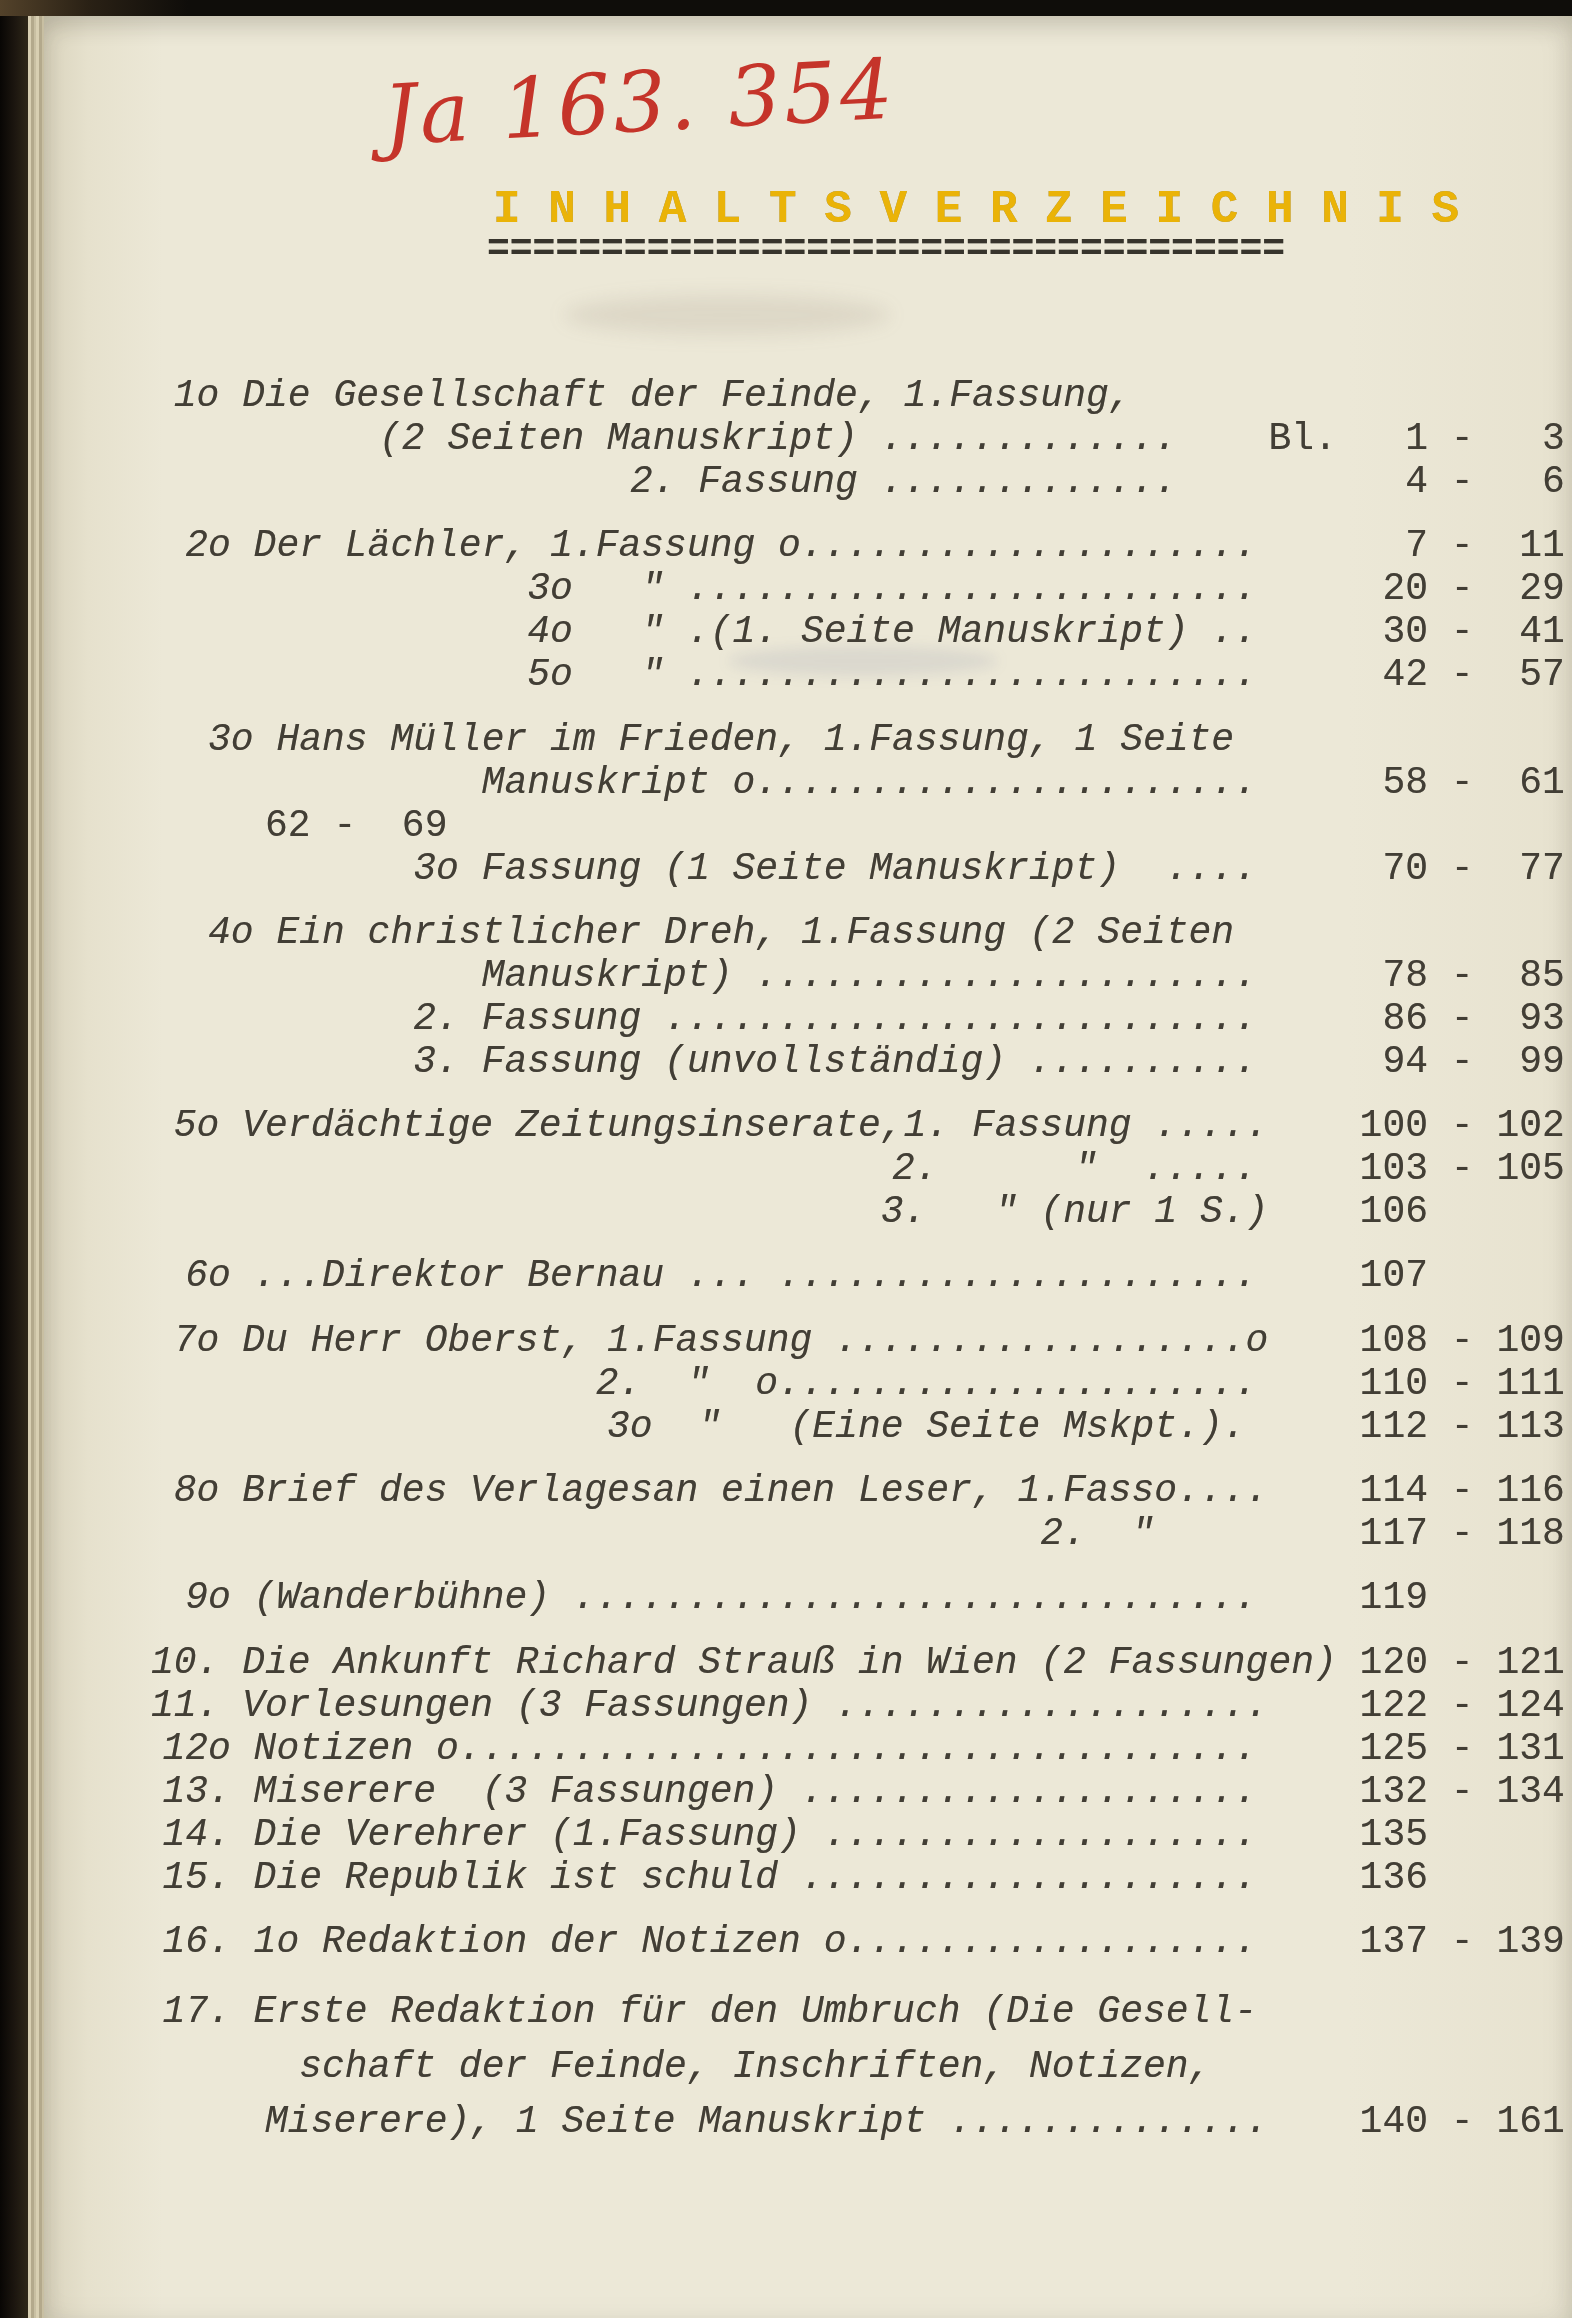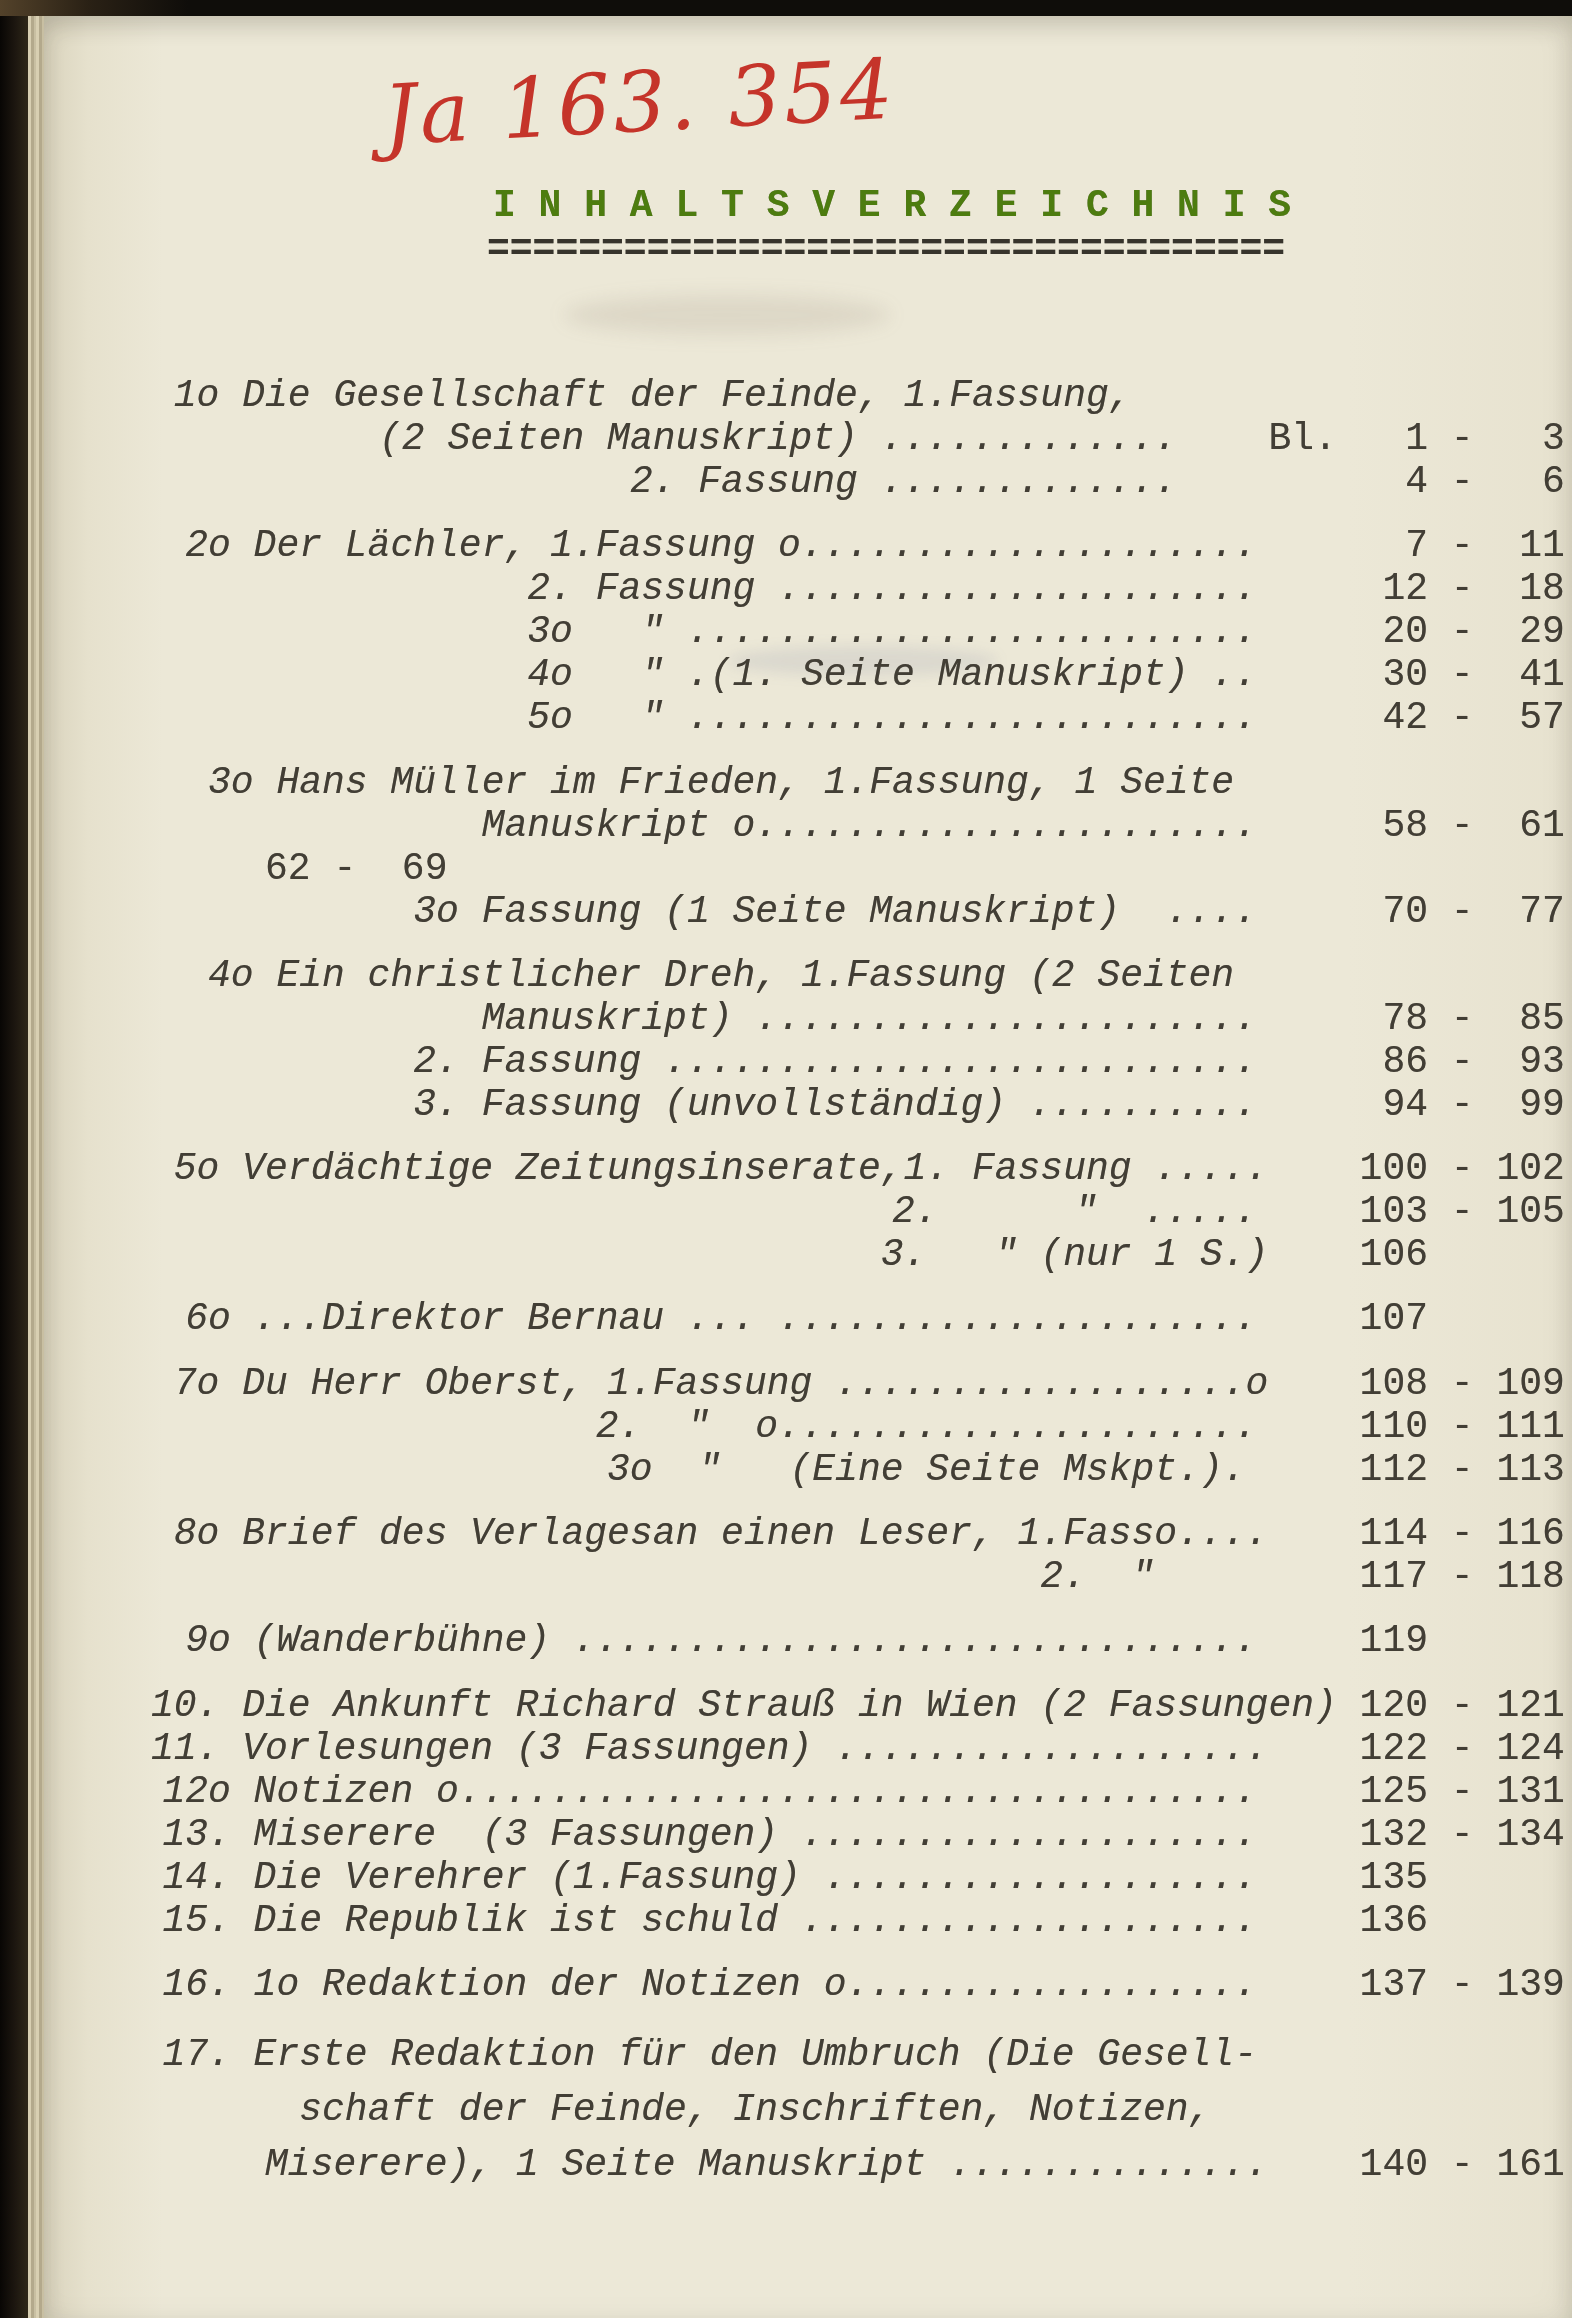--- a/index.html
+++ b/index.html
@@ -39,22 +39,22 @@
     font-style: italic;
     font-size: 83px;
     color: #c3271d;
     letter-spacing: 3.1px;
     transform: rotate(-3deg);
     white-space: pre;
     opacity: .93;
   }
   .title {
     left: 493px; top: 184px;
-    font-size: 38px; font-weight: bold;
-    color: #4d7c0f;
+    font-size: 46px; font-weight: bold;
+    color: #eab308;
     white-space: pre;
     text-shadow: 0 0 0.6px rgba(55,52,44,.55);
   }
   .title-underline {
     left: 487px; top: 228px;
     font-size: 38px; font-weight: bold;
     color: #37342c;
     white-space: pre;
     text-shadow: 0 0 0.6px rgba(55,52,44,.55);
   }
@@ -103,24 +103,20 @@
         <span class="t">                     2. Fassung .............</span>
         <span class="p">      4 -   6</span>
       </div>
     </div>
     <div class="entry">
       <div class="line">
         <span class="t"> 2o Der Lächler, 1.Fassung o....................</span>
         <span class="p">      7 -  11</span>
       </div>
       <div class="line">
-        <span class="t">                2. Fassung .....................</span>
-        <span class="p">     12 -  18</span>
-      </div>
-      <div class="line">
         <span class="t">                3o   " .........................</span>
         <span class="p">     20 -  29</span>
       </div>
       <div class="line">
         <span class="t">                4o   " .(1. Seite Manuskript) ..</span>
         <span class="p">     30 -  41</span>
       </div>
       <div class="line">
         <span class="t">                5o   " .........................</span>
         <span class="p">     42 -  57</span>

